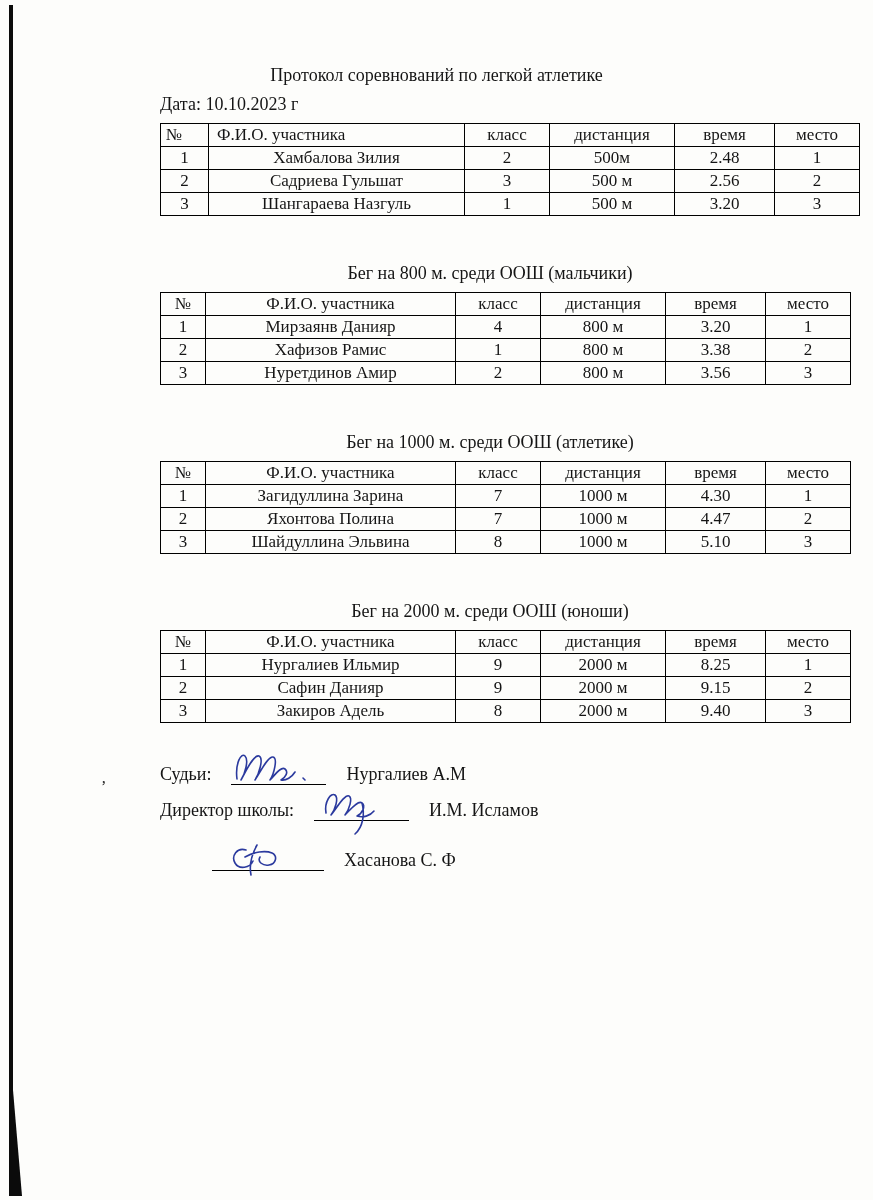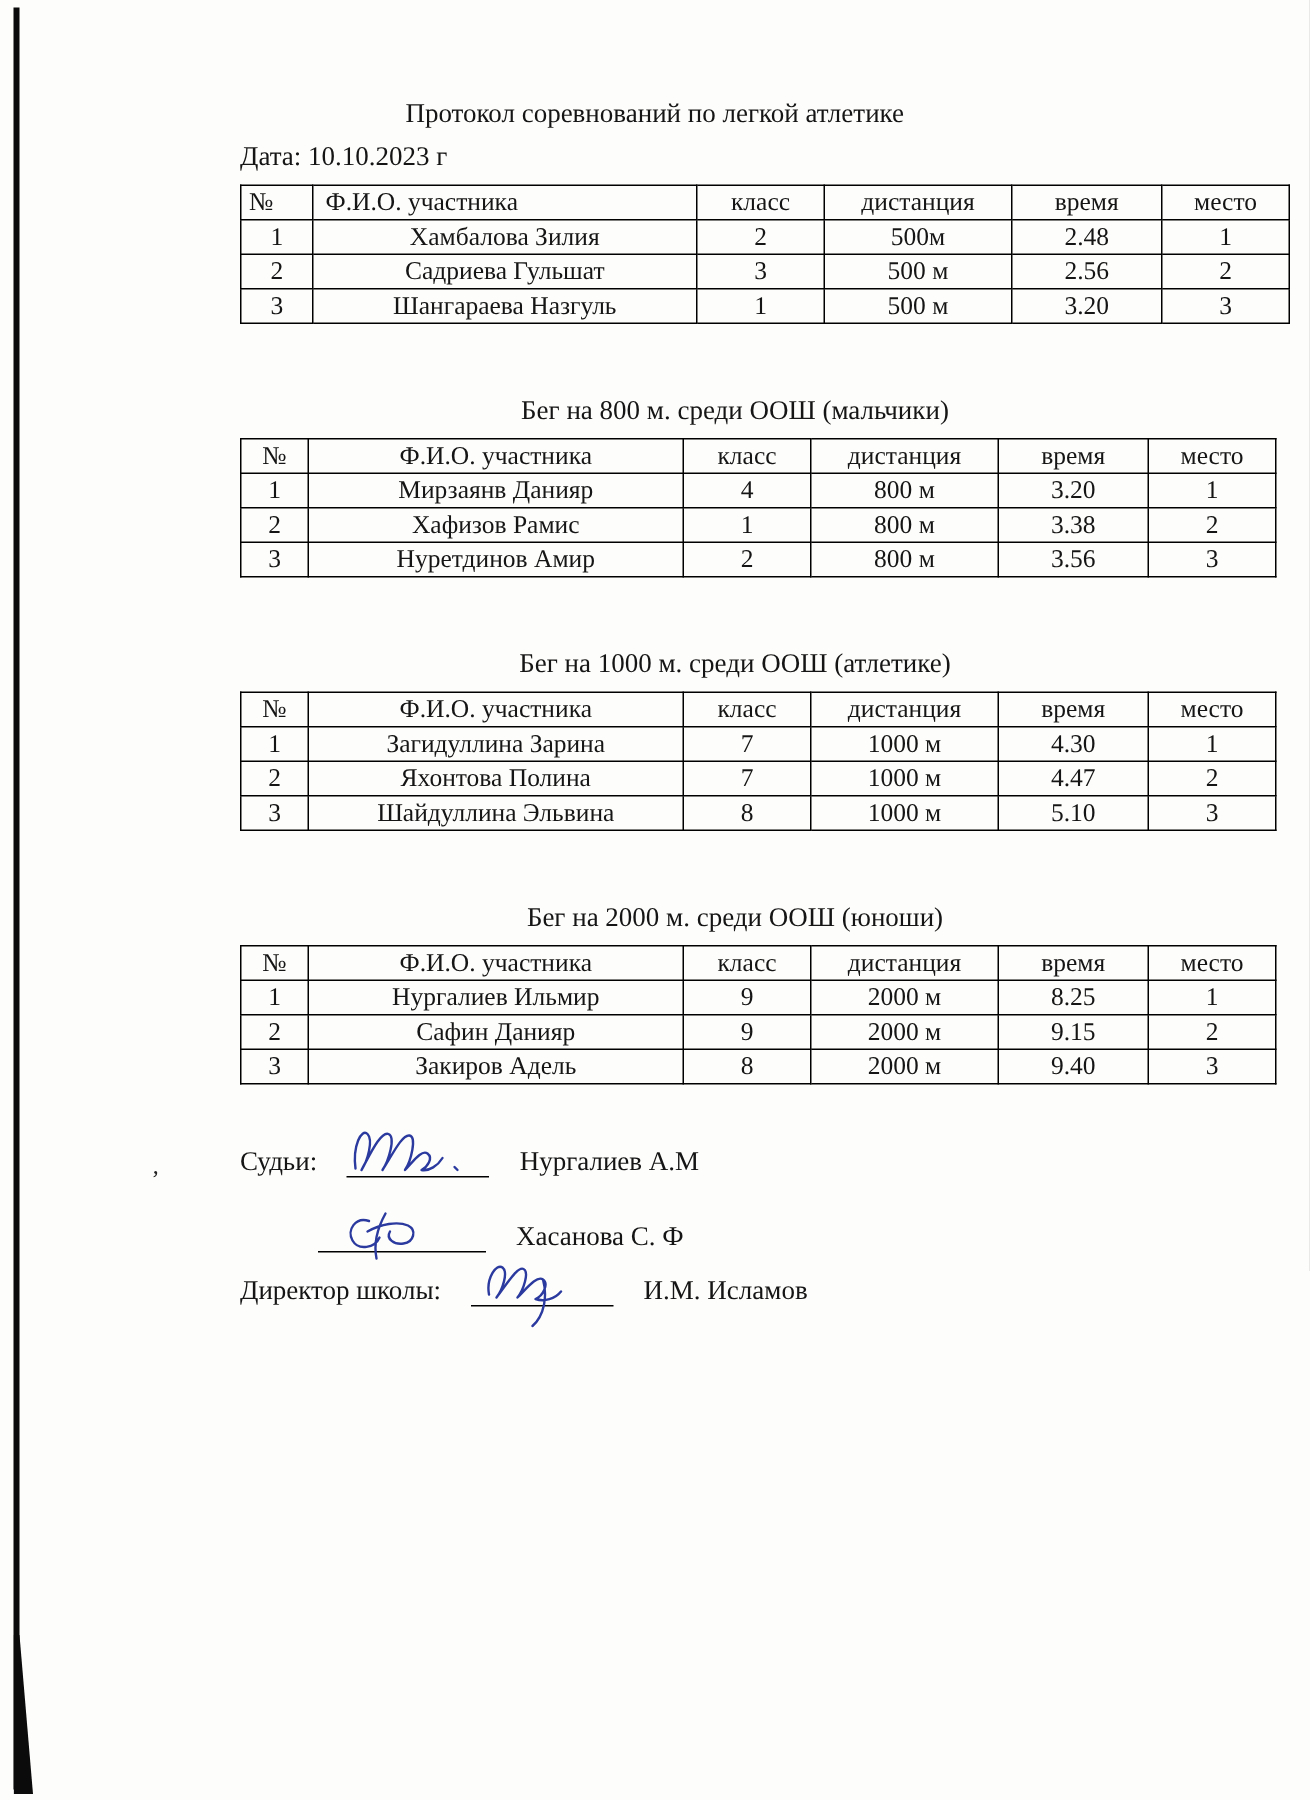--- a/index.html
+++ b/index.html
@@ -228,36 +228,36 @@
         <span>Судьи:</span>
         <span class="blank b1">
           <svg class="sig sig1" width="88" height="46" viewBox="0 0 88 46">
             <path d="M8 34 C6 19 12 7 16 11 C20 15 16 29 12 35 C18 24 25 9 30 11 C35 13 30 29 26 35 C32 26 39 11 44 12 C49 13 45 29 41 35 C46 30 52 21 56 24 C60 27 56 33 52 35 C57 36 63 32 66 27"></path>
             <path d="M74 33 l2 2"></path>
           </svg>
         </span>
         <span>Нургалиев А.М</span>
       </div>
 
-      <div class="sig-row r2">
-        <span class="blank b2">
-          <svg class="sig sig2" width="62" height="42" viewBox="0 0 62 42">
-            <path d="M22 13 C13 10 7 19 11 26 C15 33 26 31 29 24 M33 8 C28 17 25 28 27 38 M21 20 C30 15 41 13 48 16 C54 19 52 27 45 28 C39 29 33 25 36 20"></path>
-          </svg>
-        </span>
-        <span>Хасанова С. Ф</span>
-      </div>
-
       <div class="sig-row r3">
         <span>Директор школы:</span>
         <span class="blank b3">
           <svg class="sig sig3" width="72" height="56" viewBox="0 0 72 56">
             <path d="M10 32 C8 21 15 11 19 14 C23 17 19 29 15 34 C22 25 29 13 33 15 C37 17 33 29 29 34 C35 28 42 19 46 22 C50 25 46 33 41 35 C47 37 54 35 58 30 M46 22 C49 33 47 46 39 53"></path>
           </svg>
         </span>
         <span>И.М. Исламов</span>
       </div>
 
+      <div class="sig-row r2">
+        <span class="blank b2">
+          <svg class="sig sig2" width="62" height="42" viewBox="0 0 62 42">
+            <path d="M22 13 C13 10 7 19 11 26 C15 33 26 31 29 24 M33 8 C28 17 25 28 27 38 M21 20 C30 15 41 13 48 16 C54 19 52 27 45 28 C39 29 33 25 36 20"></path>
+          </svg>
+        </span>
+        <span>Хасанова С. Ф</span>
+      </div>
+
     </div>
 
   </div>
 
 </div>
 
 </body></html>

